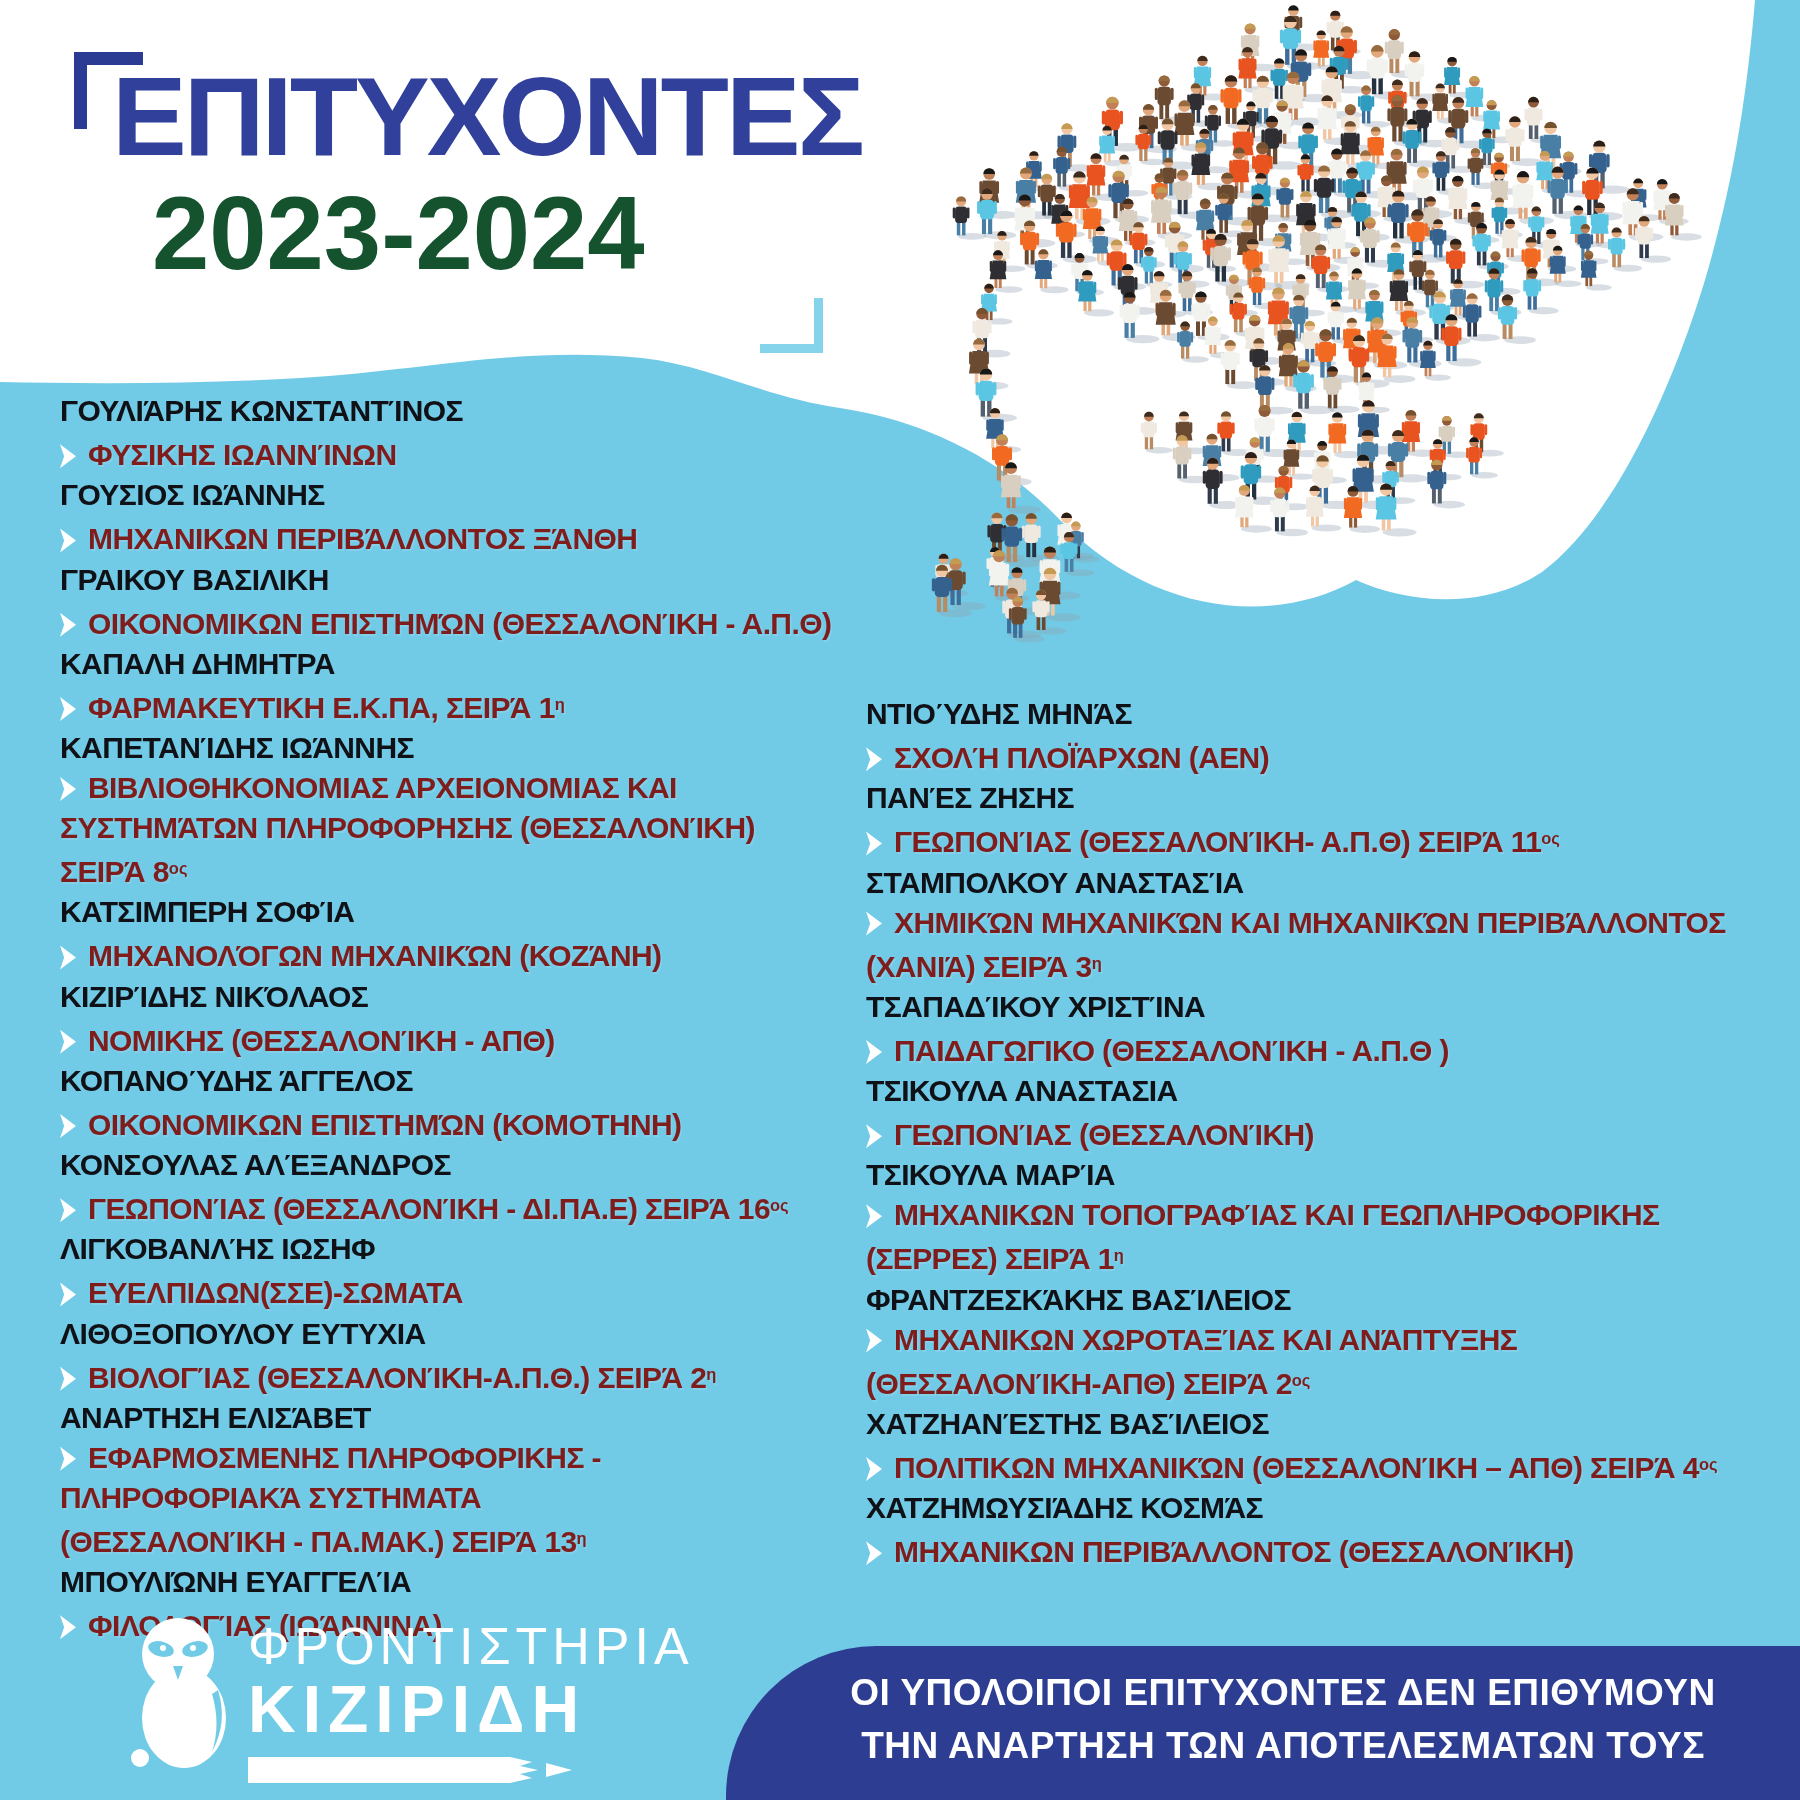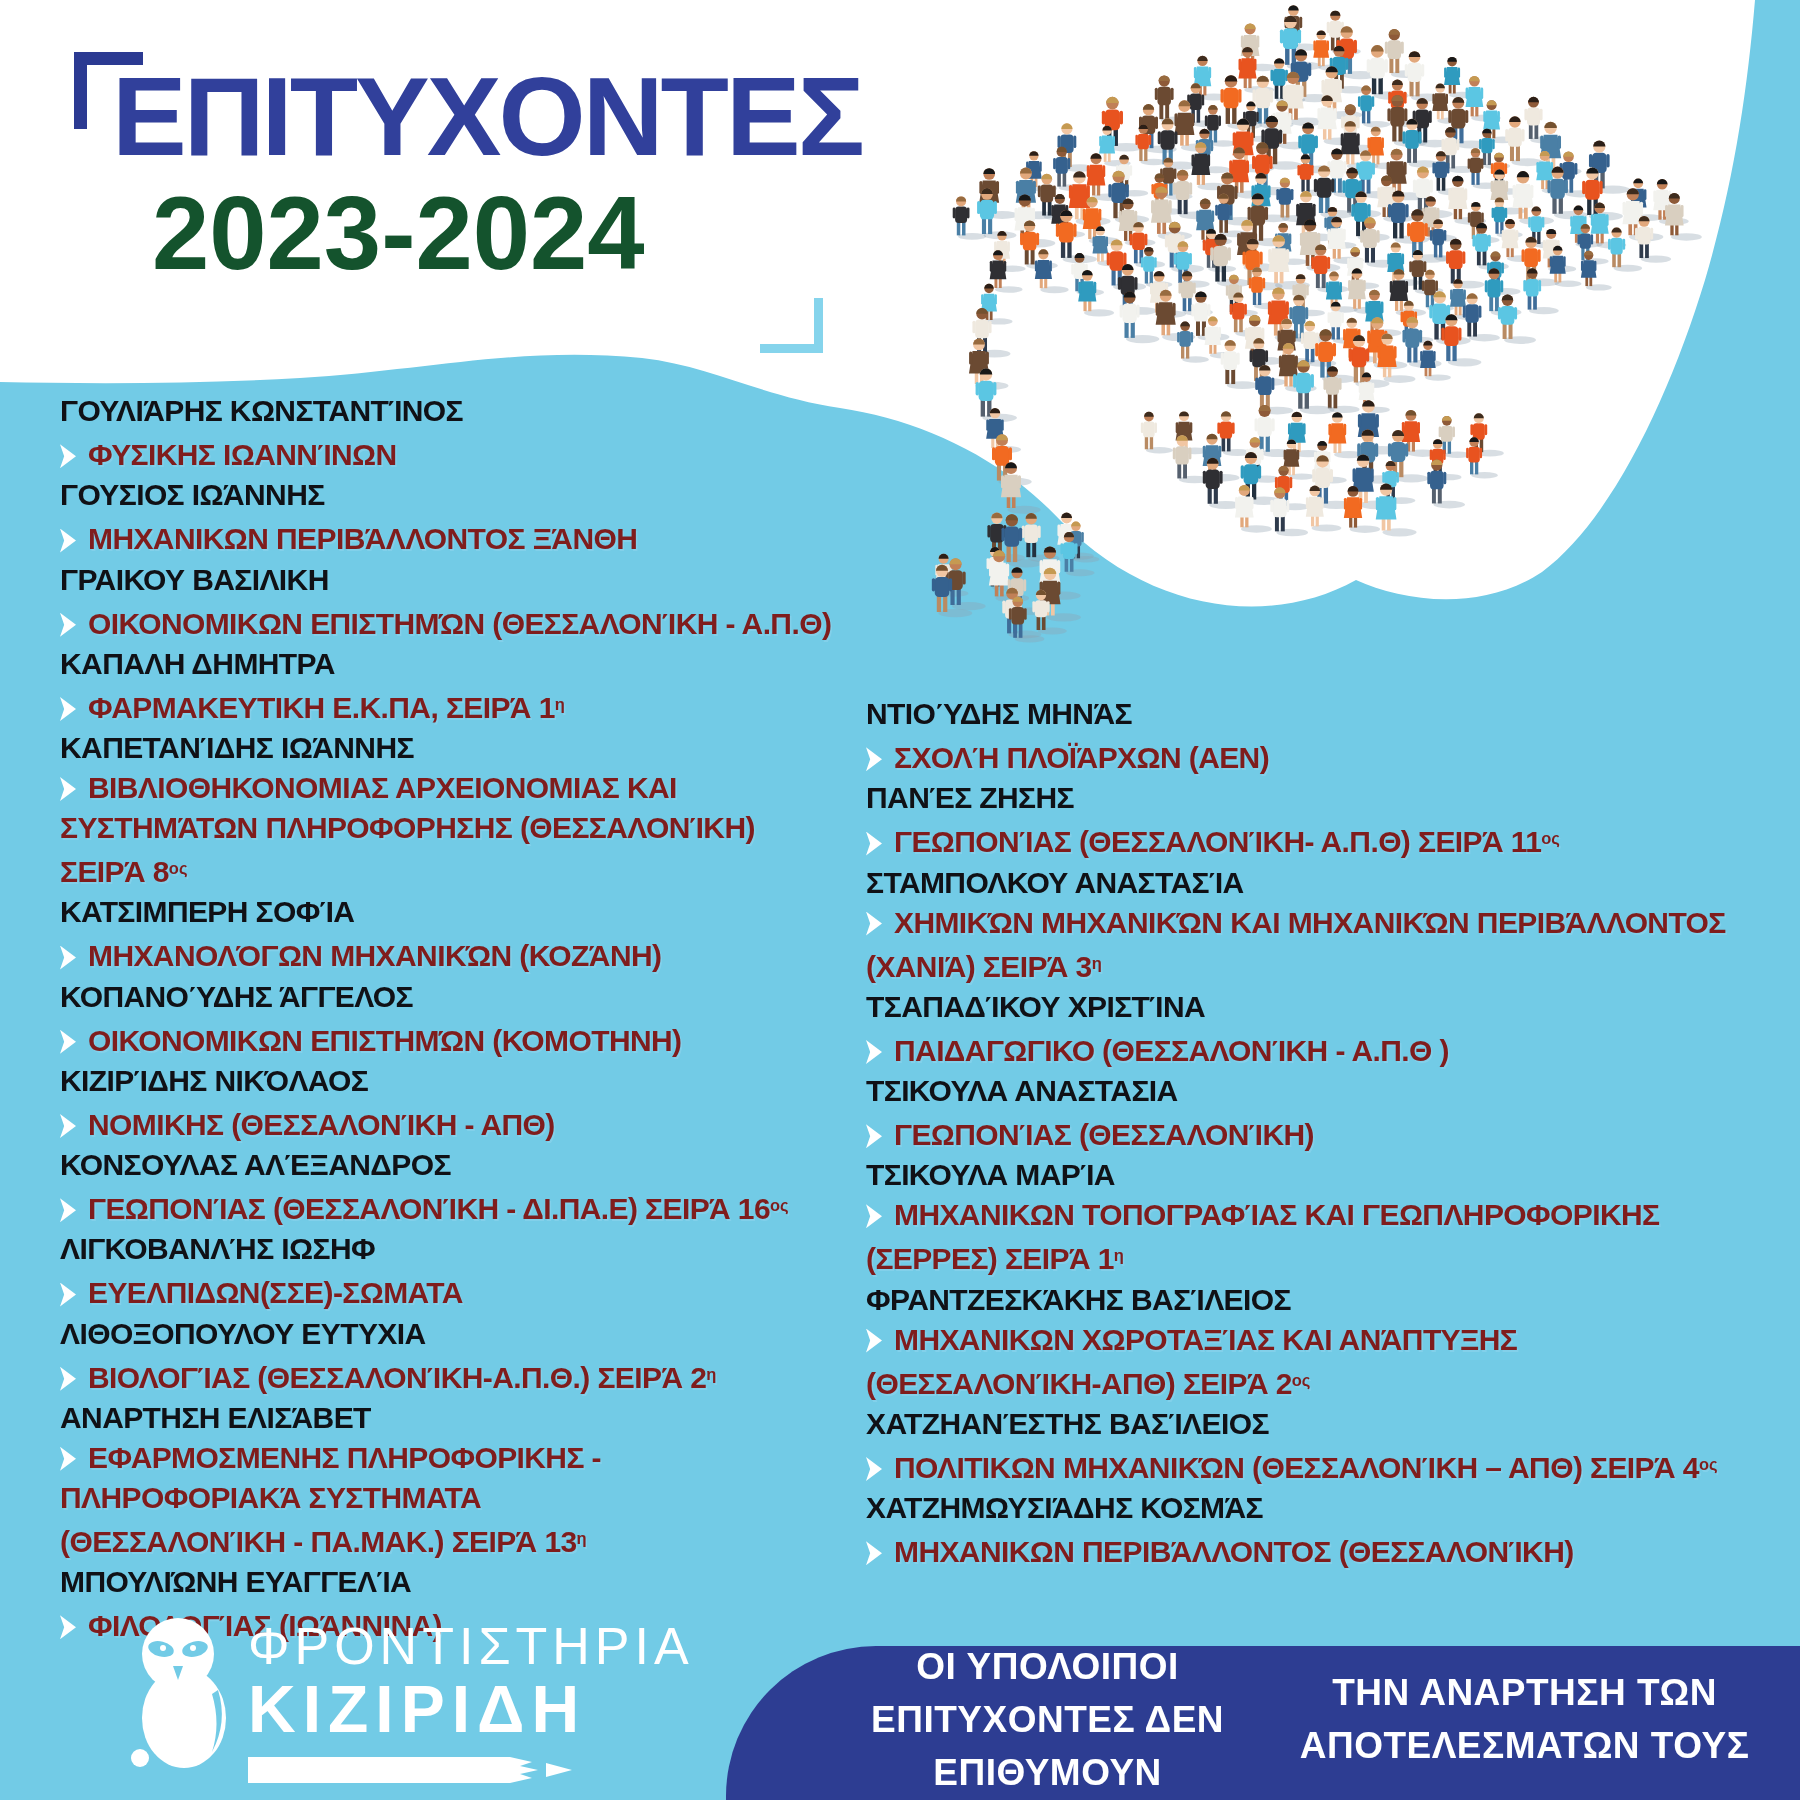--- a/index.html
+++ b/index.html
@@ -29,21 +29,21 @@
   .psup{font-size:0.55em;vertical-align:0.5em;letter-spacing:0}
   
   .logo{position:absolute;left:128px;top:1618px;z-index:3;color:#fff}
   .logo-row{display:flex;align-items:flex-start}
   .logo-text{margin-left:16px}
   .lt1{font-size:52px;font-weight:400;letter-spacing:5px;line-height:1.1}
   .lt2{font-size:66px;font-weight:bold;letter-spacing:7px;line-height:1.05;margin-top:0px}
   .pencil-wrap{margin-top:6px}
   
   .footer-box{position:absolute;left:726px;top:1646px;right:0;bottom:0;background:#2d3d92;
-      border-top-left-radius:150px 150px;z-index:2;display:flex;flex-direction:row;
+      border-top-left-radius:150px 150px;z-index:2;display:flex;flex-direction:column;
       justify-content:center;align-items:center;padding:6px 40px 14px 80px;box-sizing:border-box;
       color:#fff;font-weight:bold;font-size:37px;line-height:53px;text-align:center;letter-spacing:0.5px}
 </style>
 </head>
 <body>
 
 <div id="page">
 
   <svg id="wave" width="1800" height="1800" viewBox="0 0 1800 1800">
     <path fill="#ffffff" d="M0,0 H1755
@@ -2618,26 +2618,26 @@
         <div class="name">ΚΑΠΕΤΑΝΊΔΗΣ ΙΩΆΝΝΗΣ</div>
         <div class="prog"><span class="arrow"></span><span class="ptext">ΒΙΒΛΙΟΘΗΚΟΝΟΜΙΑΣ ΑΡΧΕΙΟΝΟΜΙΑΣ ΚΑΙ
 ΣΥΣΤΗΜΆΤΩΝ ΠΛΗΡΟΦΟΡΗΣΗΣ (ΘΕΣΣΑΛΟΝΊΚΗ)
 ΣΕΙΡΆ 8</span><sup class="psup">ος</sup></div>
       </div>
       <div class="entry">
         <div class="name">ΚΑΤΣΙΜΠΕΡΗ ΣΟΦΊΑ</div>
         <div class="prog"><span class="arrow"></span><span class="ptext">ΜΗΧΑΝΟΛΌΓΩΝ ΜΗΧΑΝΙΚΏΝ (ΚΟΖΆΝΗ)</span><sup class="psup"></sup></div>
       </div>
       <div class="entry">
+        <div class="name">ΚΙΖΙΡΊΔΗΣ ΝΙΚΌΛΑΟΣ</div>
+        <div class="prog"><span class="arrow"></span><span class="ptext">ΝΟΜΙΚΗΣ (ΘΕΣΣΑΛΟΝΊΚΗ - ΑΠΘ)</span><sup class="psup"></sup></div>
+      </div>
+      <div class="entry">
         <div class="name">ΚΟΠΑΝΟΎΔΗΣ ΆΓΓΕΛΟΣ</div>
         <div class="prog"><span class="arrow"></span><span class="ptext">ΟΙΚΟΝΟΜΙΚΩΝ ΕΠΙΣΤΗΜΏΝ (ΚΟΜΟΤΗΝΗ)</span><sup class="psup"></sup></div>
-      </div>
-      <div class="entry">
-        <div class="name">ΚΙΖΙΡΊΔΗΣ ΝΙΚΌΛΑΟΣ</div>
-        <div class="prog"><span class="arrow"></span><span class="ptext">ΝΟΜΙΚΗΣ (ΘΕΣΣΑΛΟΝΊΚΗ - ΑΠΘ)</span><sup class="psup"></sup></div>
       </div>
       <div class="entry">
         <div class="name">ΚΟΝΣΟΥΛΑΣ ΑΛΈΞΑΝΔΡΟΣ</div>
         <div class="prog"><span class="arrow"></span><span class="ptext">ΓΕΩΠΟΝΊΑΣ (ΘΕΣΣΑΛΟΝΊΚΗ - ΔΙ.ΠΑ.Ε) ΣΕΙΡΆ 16</span><sup class="psup">ος</sup></div>
       </div>
       <div class="entry">
         <div class="name">ΛΙΓΚΟΒΑΝΛΉΣ ΙΩΣΗΦ</div>
         <div class="prog"><span class="arrow"></span><span class="ptext">ΕΥΕΛΠΙΔΩΝ(ΣΣΕ)-ΣΩΜΑΤΑ</span><sup class="psup"></sup></div>
       </div>
       <div class="entry">

